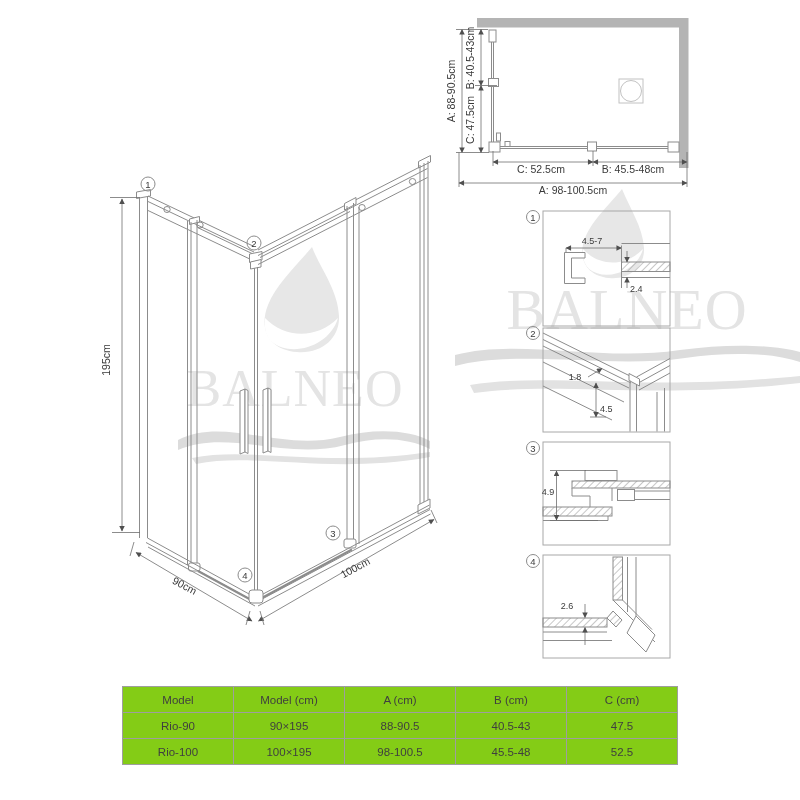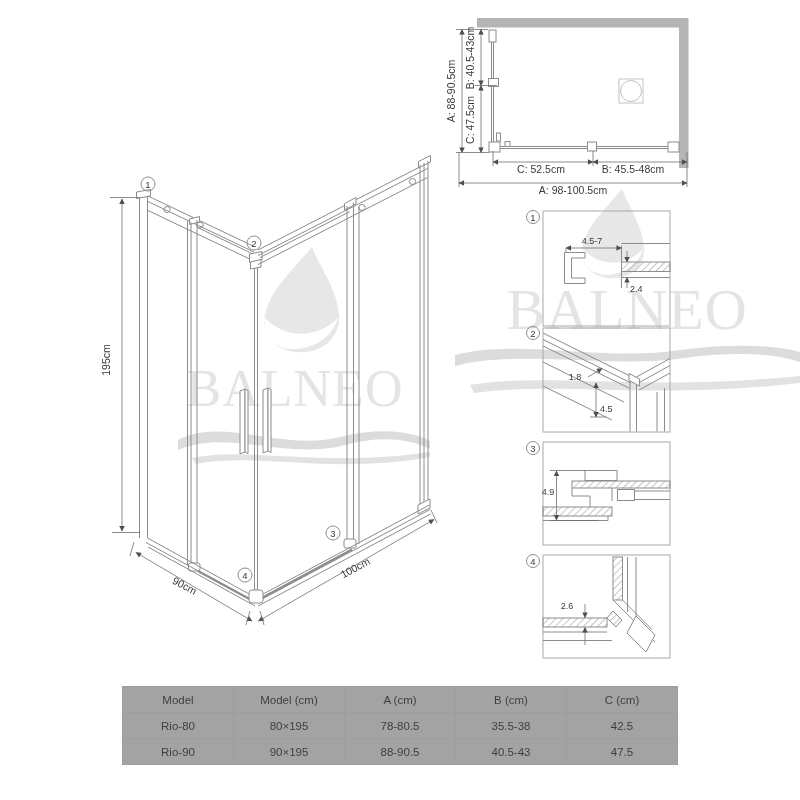--- a/index.html
+++ b/index.html
@@ -14,21 +14,21 @@
   .dim{stroke:#6e6e6e;stroke-width:.8;fill:none;}
   .bx{stroke:#a8a8a8;stroke-width:1;fill:none;}
   .dimtxt{font:10.5px "Liberation Sans",sans-serif;fill:#3a3a3a;}
   .dimsm{font:9px "Liberation Sans",sans-serif;fill:#3a3a3a;}
   .mrk{font:9.5px "Liberation Sans",sans-serif;fill:#3a3a3a;}
   .wmtxt{font-family:"Liberation Serif",serif;fill:#e4e4e4;letter-spacing:1px;}
   
   .spec{position:absolute;left:122px;top:686px;border-collapse:collapse;
         font:11.5px "Liberation Sans",sans-serif;color:#3f3f3f;}
   .spec td{border:1px solid #9e9e9e;width:110px;height:25px;text-align:center;
-           padding:0;background:#a3a3a3;}
+           padding:0;background:#84cc16;}
 </style>
 </head>
 <body>
 
 <div class="canvas">
 
 <svg width="800" height="800" viewBox="0 0 800 800">
   <defs>
     <marker id="arw" viewBox="0 0 10 10" refX="9.2" refY="5" markerWidth="7.5" markerHeight="5.5" orient="auto-start-reverse" markerUnits="userSpaceOnUse">
       <path d="M0,0 L10,5 L0,10 Z" fill="#4f4f4f"></path>
@@ -287,29 +287,29 @@
 <table class="spec">
   <tbody>
     <tr>
       <td>Model</td>
       <td>Model (cm)</td>
       <td>A (cm)</td>
       <td>B (cm)</td>
       <td>C (cm)</td>
     </tr>
     <tr>
-      <td>Rio-80</td>
-      <td>80×195</td>
-      <td>78-80.5</td>
-      <td>35.5-38</td>
-      <td>42.5</td>
-    </tr>
-    <tr>
       <td>Rio-90</td>
       <td>90×195</td>
       <td>88-90.5</td>
       <td>40.5-43</td>
       <td>47.5</td>
     </tr>
+    <tr>
+      <td>Rio-100</td>
+      <td>100×195</td>
+      <td>98-100.5</td>
+      <td>45.5-48</td>
+      <td>52.5</td>
+    </tr>
   </tbody>
 </table>
 
 </div>
 
 </body></html>

